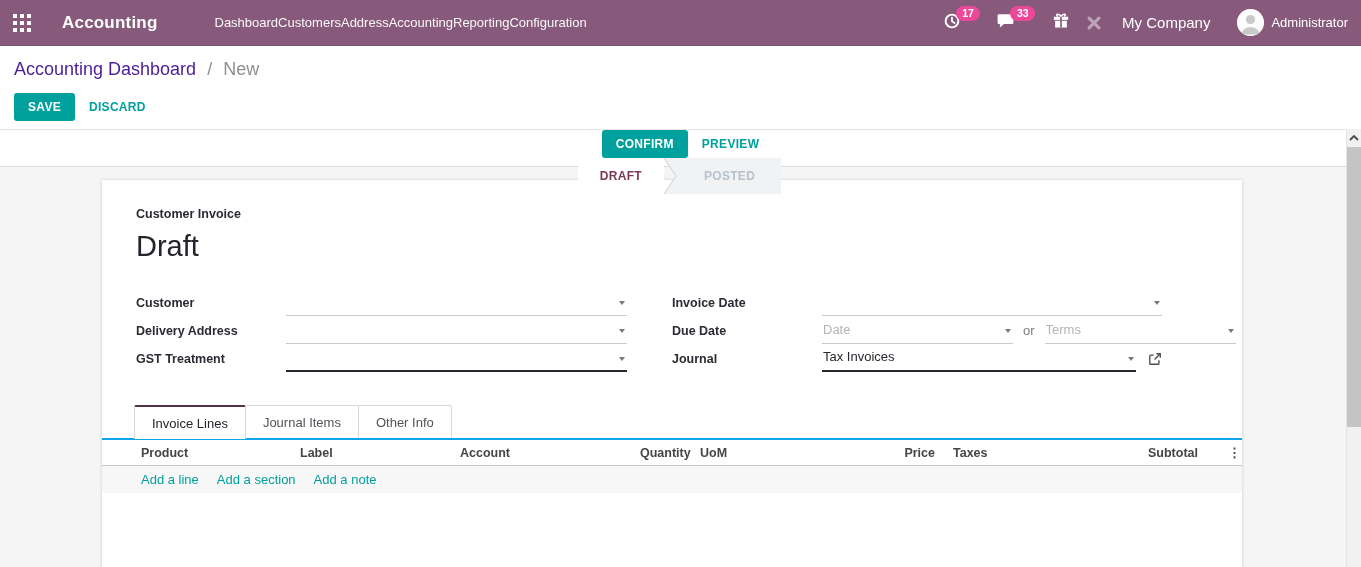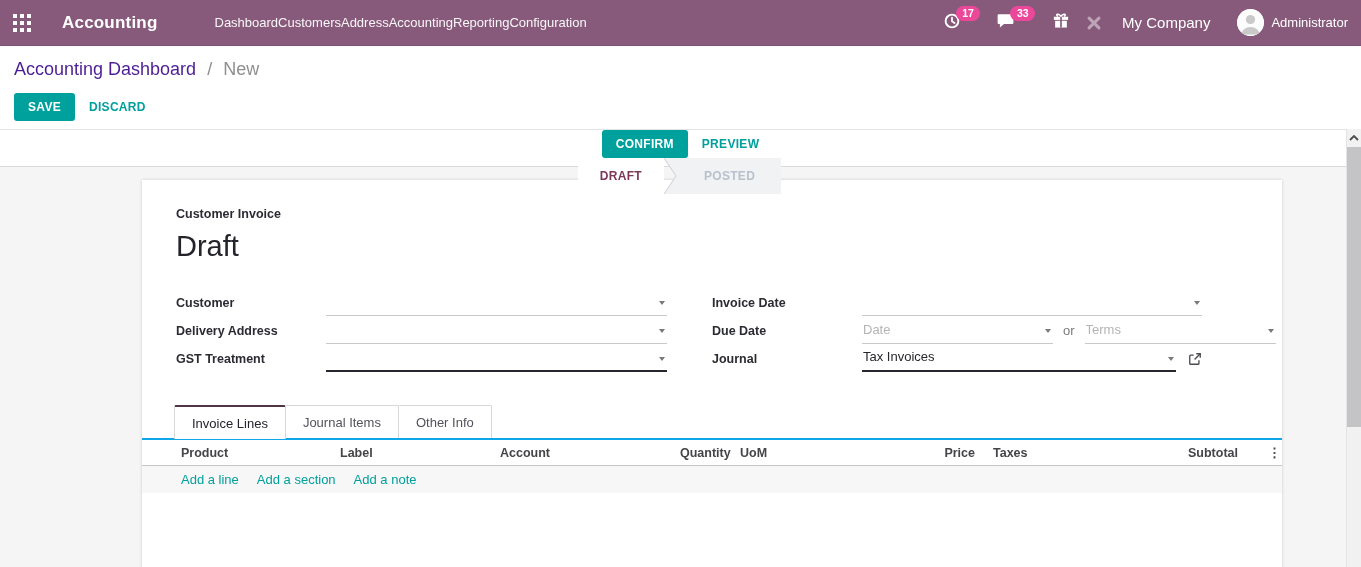--- a/index.html
+++ b/index.html
@@ -36,21 +36,21 @@
   
   .statusbar { height:38px; background:#fff; border-top:1px solid #e4e4e4; border-bottom:1px solid #dadada; display:flex; align-items:center; justify-content:space-between; padding-left:14px;flex-direction:column; }
   .sb-left { display:flex; align-items:center; }
   .steps { display:flex; align-items:stretch; height:100%; margin-right:16px; }
   .step { display:flex; align-items:center; padding:0 22px; font-size:12px; font-weight:bold; letter-spacing:.3px; cursor:pointer; }
   .step.active { color:#7d3757; background:#fff; }
   .step.inactive { color:#b7c2cd; background:#f1f2f4; padding:0 26px; }
   .step-arrow { display:block; height:36px; }
 
   
-  .content { height:400px; background:#f5f5f6; padding-top:13px;padding-left:40px; }
+  .content { height:400px; background:#f5f5f6; padding-top:13px; }
   .sheet { margin-left:102px; width:1140px; height:420px; background:#fff; box-shadow:0 0 3px rgba(0,0,0,.18); padding-top:27px; }
   .doc-type { margin-left:34px; font-size:12.5px; font-weight:bold; color:#2b2b33; }
   .sheet-title { margin:9px 0 0 34px; font-size:29px; font-weight:400; color:#24242c; }
 
   .groups { display:flex; margin-top:26px; padding:0 34px; }
   .gcol { width:50%; }
   .gcol.gleft { padding-right:45px; }
   .gcol.gright { padding-right:46px; }
   .frow { display:flex; align-items:center; height:27px; margin-bottom:1px; }
   .flabel { width:150px; flex-shrink:0; font-size:12.5px; font-weight:bold; color:#2b2b33; }

